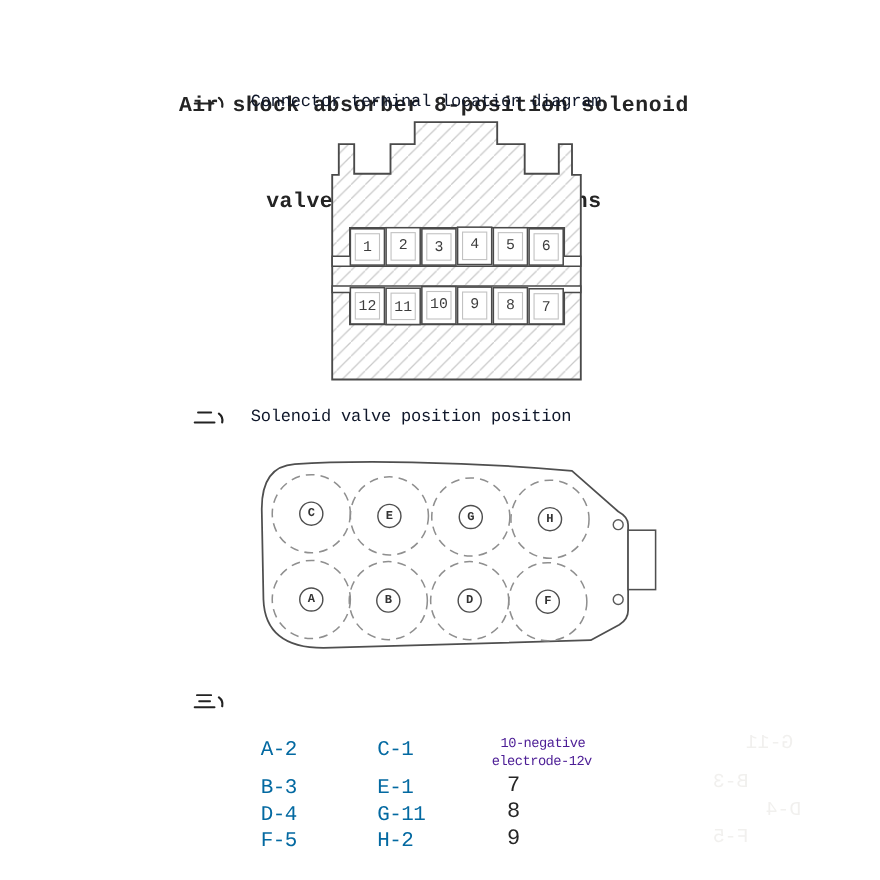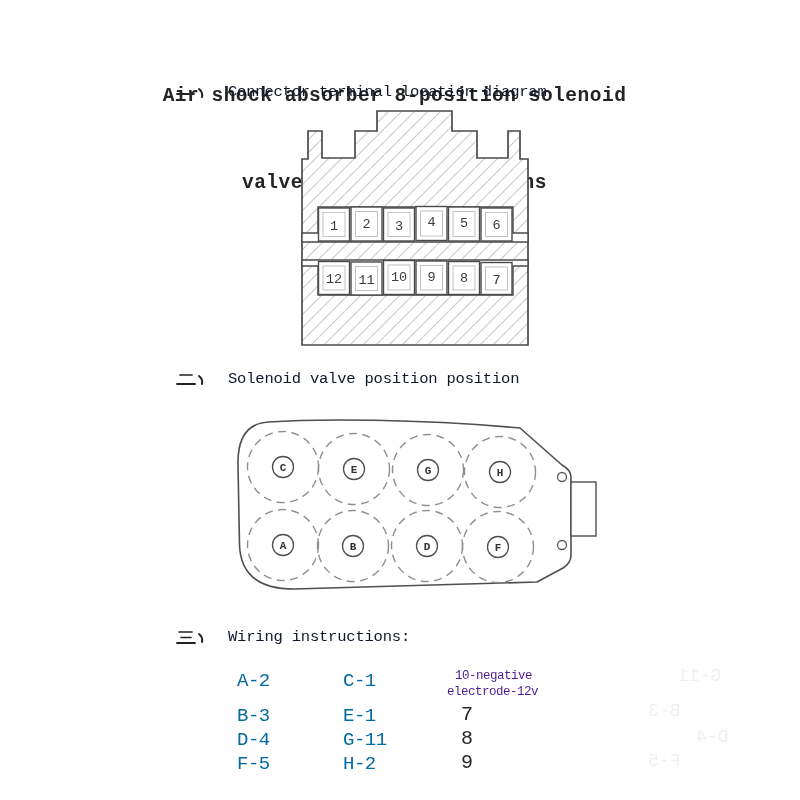--- a/index.html
+++ b/index.html
@@ -195,21 +195,20 @@
     </g>
   </svg>
 
   <div class="section-header" id="sec3">
     <svg class="marker" width="34" height="18" viewBox="0 0 34 18">
       <path d="M4,4 H17" stroke="#222" stroke-width="1.6" fill="none" stroke-linecap="round"></path>
       <path d="M6,9.5 H16" stroke="#222" stroke-width="1.6" fill="none" stroke-linecap="round"></path>
       <path d="M2,15 H20" stroke="#222" stroke-width="1.8" fill="none" stroke-linecap="round"></path>
       <path d="M24,6 Q28,9 27,14" stroke="#222" stroke-width="2" fill="none" stroke-linecap="round"></path>
     </svg>
-    <span>Wiring instructions:</span>
   </div>
 
   <div>
     <span class="cell" style="left:237px;top:670px;">A-2</span>
     <span class="cell" style="left:343px;top:670px;">C-1</span>
     <span class="cell-small" style="left:455px;top:669px;">10-negative</span>
     <span class="cell-small" style="left:447px;top:685px;">electrode-12v</span>
 
     <span class="cell" style="left:237px;top:705px;">B-3</span>
     <span class="cell" style="left:343px;top:705px;">E-1</span>

